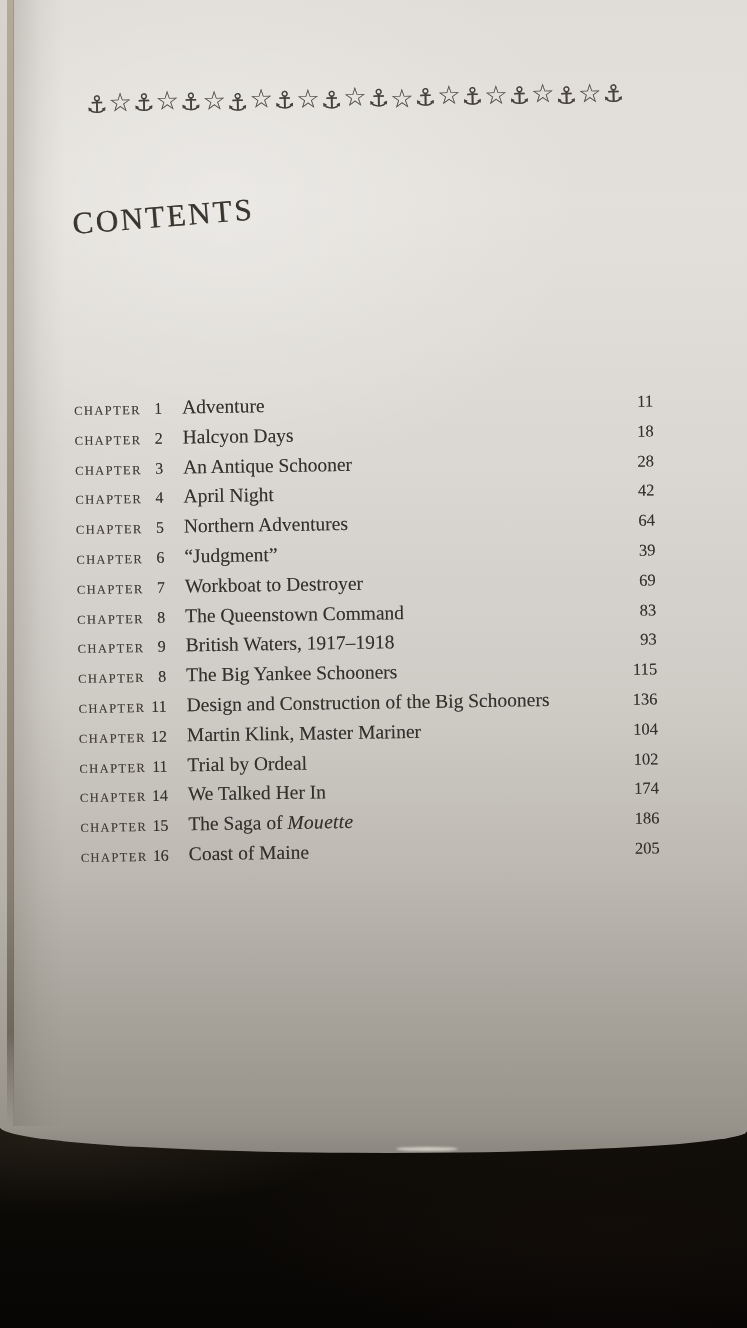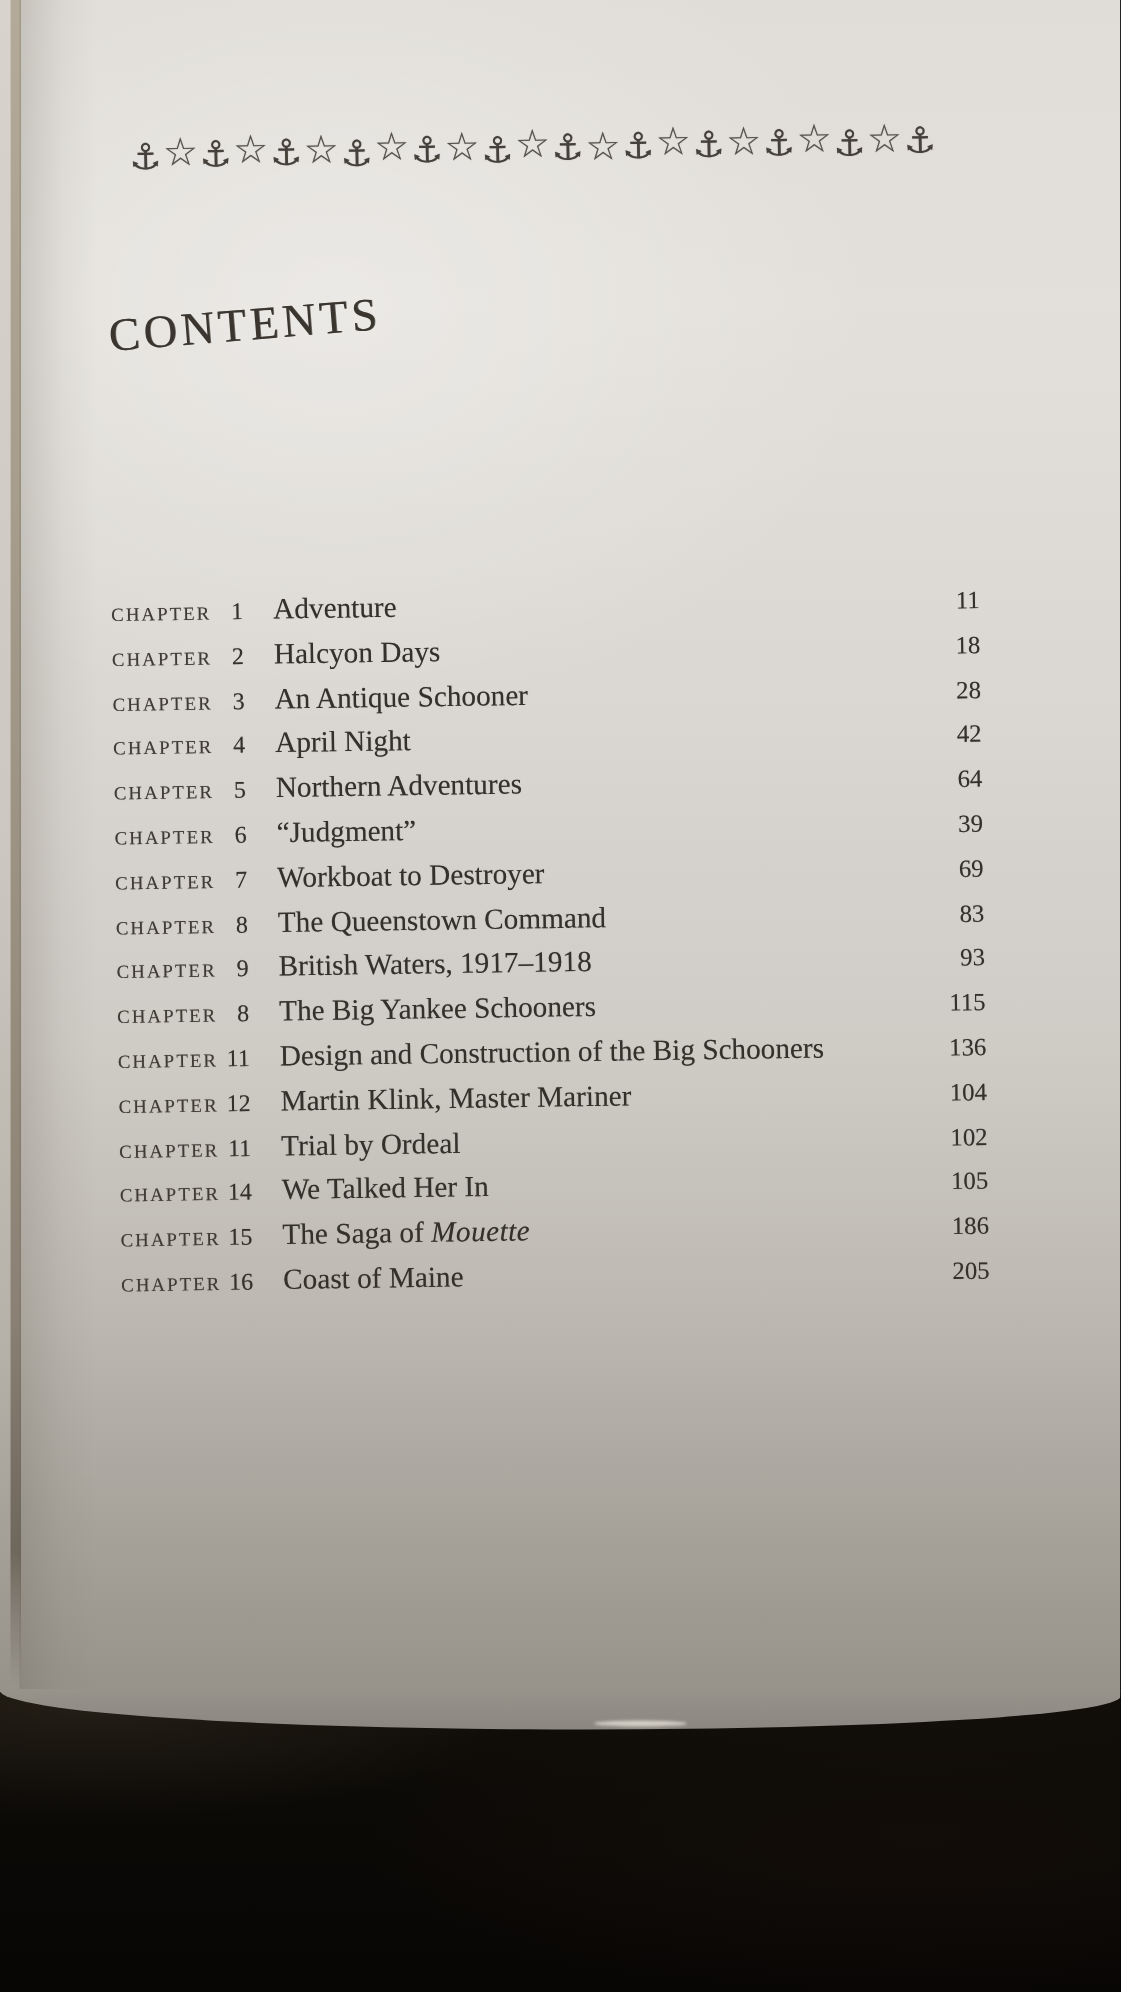--- a/index.html
+++ b/index.html
@@ -290,21 +290,21 @@
     <span class="col-label">CHAPTER</span>
     <span class="col-num">11</span>
     <span class="col-title">Trial by Ordeal</span>
     <span class="col-page">102</span>
   </div>
 
   <div class="toc-row">
     <span class="col-label">CHAPTER</span>
     <span class="col-num">14</span>
     <span class="col-title">We Talked Her In</span>
-    <span class="col-page">105</span>
+    <span class="col-page">174</span>
   </div>
 
   <div class="toc-row">
     <span class="col-label">CHAPTER</span>
     <span class="col-num">15</span>
     <span class="col-title">The Saga of <i>Mouette</i></span>
     <span class="col-page">186</span>
   </div>
 
   <div class="toc-row">

